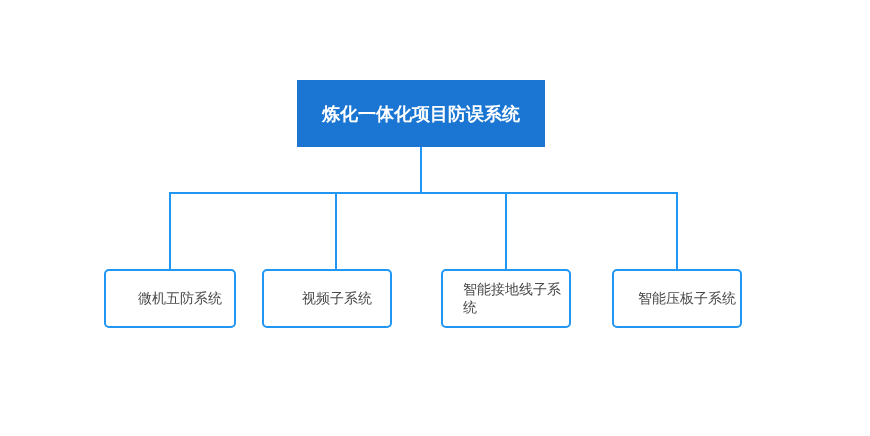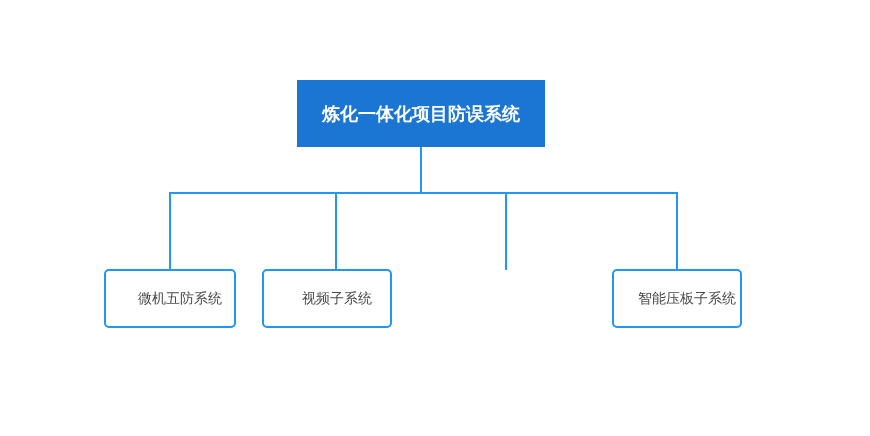--- a/index.html
+++ b/index.html
@@ -78,17 +78,20 @@
   <div class="line line-v drop-2"></div>
   <div class="line line-v drop-3"></div>
   <div class="line line-v drop-4"></div>
 
   <div class="node node-child node-child-1">
     <span class="label">微机五防系统</span>
   </div>
   <div class="node node-child node-child-2">
     <span class="label">视频子系统</span>
   </div>
+  <div class="node node-child node-child-3">
+    <span class="label">智能接地线子系统</span>
+  </div>
   <div class="node node-child node-child-4">
     <span class="label">智能压板子系统</span>
   </div>
 
 </div>
 
 </body></html>

